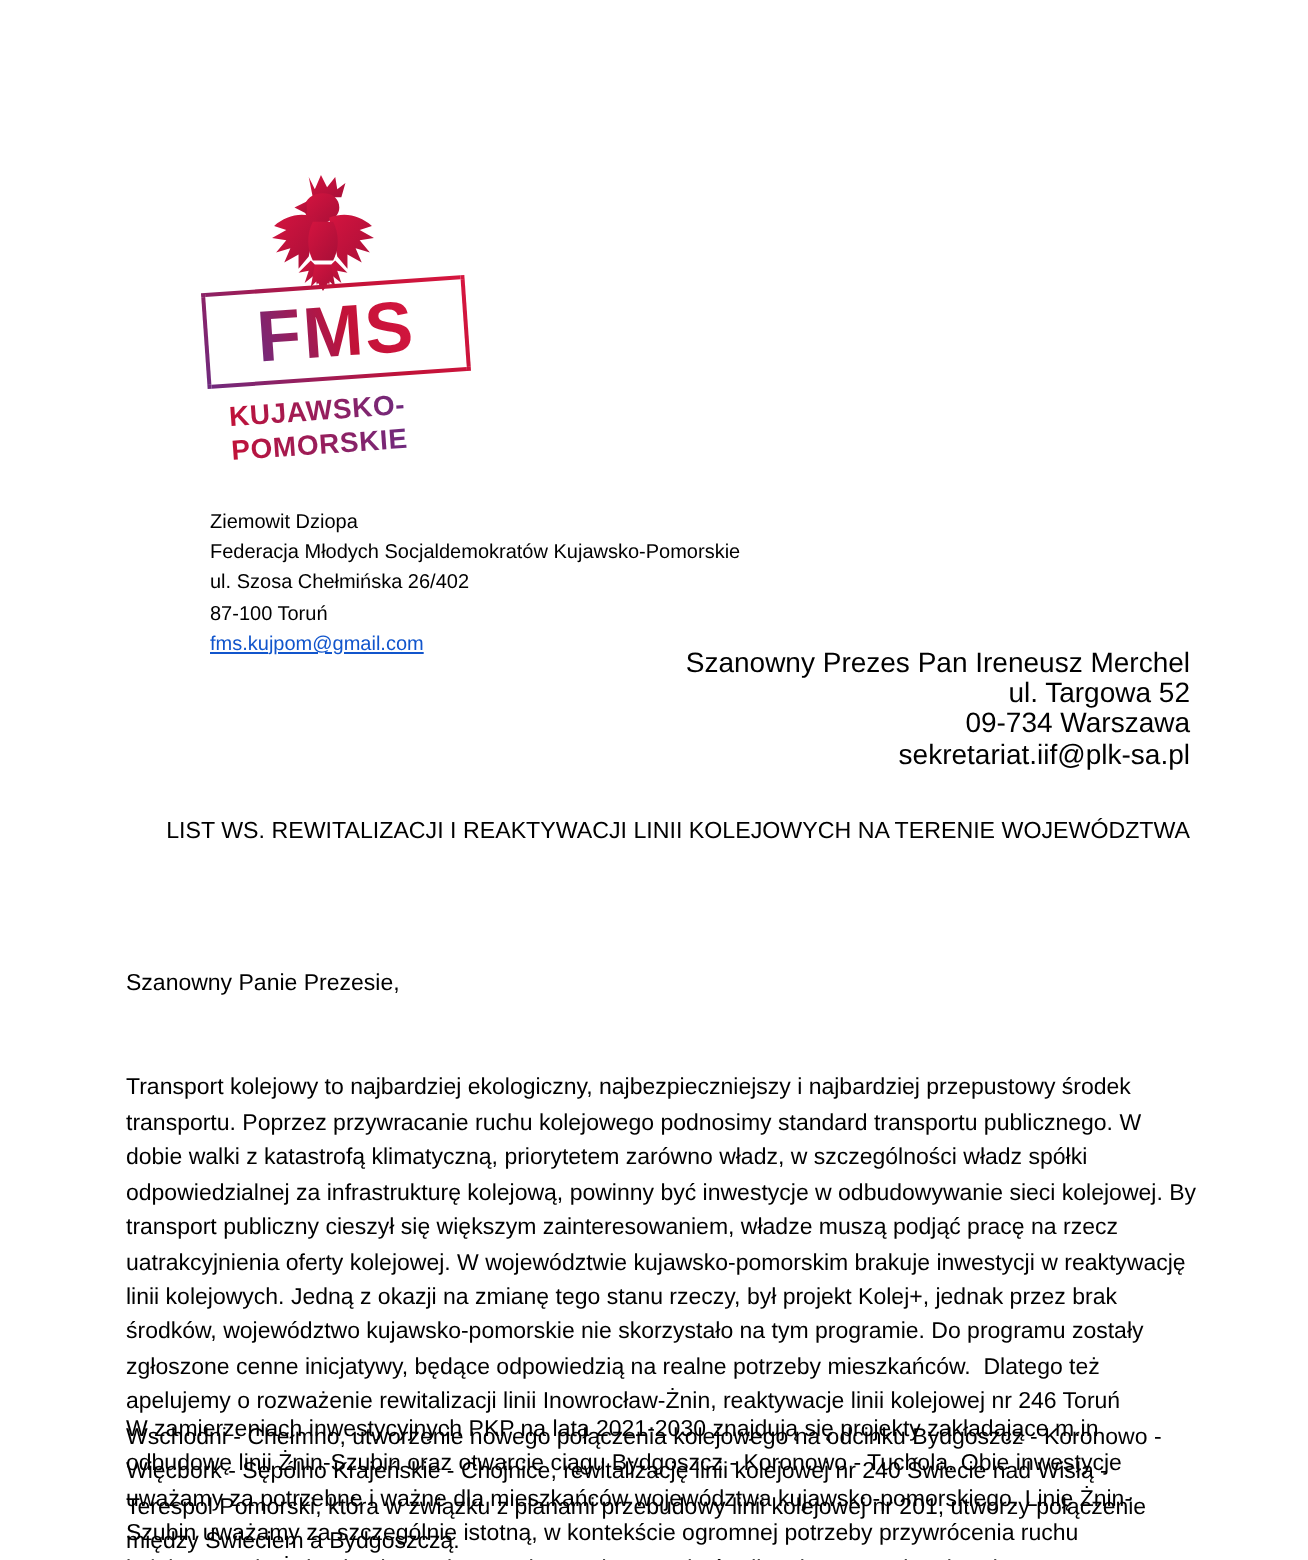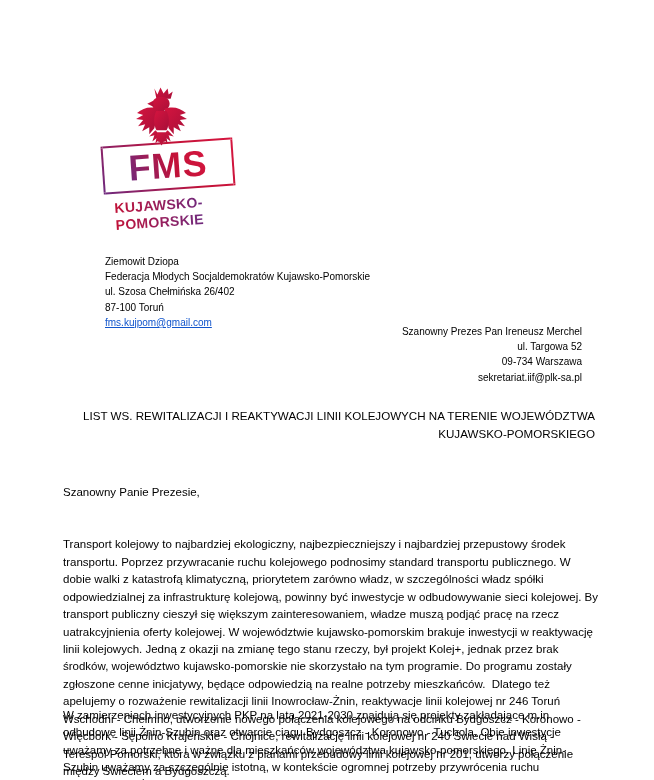--- a/index.html
+++ b/index.html
@@ -31,21 +31,21 @@
       background:linear-gradient(70deg,#6f2a7e 0%,#c11238 55%,#d6163f 100%);
       -webkit-background-clip:text;background-clip:text;color:transparent;
     }
     .logo-sub{
       background:linear-gradient(90deg,#c11238 0%,#6f2a7e 100%);
       -webkit-background-clip:text;background-clip:text;color:transparent;
     }
   }
   
   .sender{position:absolute;left:63px;top:254px;font-size:10px;line-height:15.2px;margin-left:42px;}
-  .recipient{position:absolute;right:72px;top:324px;font-size:10px;line-height:15.2px;text-align:right;}
+  .recipient{position:absolute;right:59px;top:324px;font-size:14px;line-height:15.2px;text-align:right;}
   .sender a{color:#1155cc;}
   
   .title{
     position:absolute;left:61px;top:407px;width:534px;text-align:right;
     font-size:11.6px;line-height:17.5px;
   }
   .para{font-size:11.5px;line-height:17.45px;white-space:pre-wrap;width:536px;position:absolute;left:63px;}
   .para-1{top:449px;}
   .para-2{top:672px;}
 </style>
@@ -93,21 +93,20 @@
 
   <div class="recipient">
     <div>Szanowny Prezes Pan Ireneusz Merchel</div>
     <div>ul. Targowa 52</div>
     <div>09-734 Warszawa</div>
     <div>sekretariat.iif@plk-sa.pl</div>
   </div>
 
   <div class="title">
     <div>LIST WS. REWITALIZACJI I REAKTYWACJI LINII KOLEJOWYCH NA TERENIE WOJEWÓDZTWA</div>
-    <div>KUJAWSKO-POMORSKIEGO</div>
   </div>
 
   <div class="para para-1">
     <div>Szanowny Panie Prezesie,</div>
     <div>Transport kolejowy to najbardziej ekologiczny, najbezpieczniejszy i najbardziej przepustowy środek transportu. Poprzez przywracanie ruchu kolejowego podnosimy standard transportu publicznego. W dobie walki z katastrofą klimatyczną, priorytetem zarówno władz, w szczególności władz spółki odpowiedzialnej za infrastrukturę kolejową, powinny być inwestycje w odbudowywanie sieci kolejowej. By transport publiczny cieszył się większym zainteresowaniem, władze muszą podjąć pracę na rzecz uatrakcyjnienia oferty kolejowej. W województwie kujawsko-pomorskim brakuje inwestycji w reaktywację linii kolejowych. Jedną z okazji na zmianę tego stanu rzeczy, był projekt Kolej+, jednak przez brak środków, województwo kujawsko-pomorskie nie skorzystało na tym programie. Do programu zostały zgłoszone cenne inicjatywy, będące odpowiedzią na realne potrzeby mieszkańców.  Dlatego też apelujemy o rozważenie rewitalizacji linii Inowrocław-Żnin, reaktywacje linii kolejowej nr 246 Toruń Wschodni - Chełmno, utworzenie nowego połączenia kolejowego na odcinku Bydgoszcz - Koronowo - Więcbork - Sępólno Krajeńskie - Chojnice, rewitalizację linii kolejowej nr 240 Świecie nad Wisłą - Terespol Pomorski, która w związku z planami przebudowy linii kolejowej nr 201, utworzy połączenie między Świeciem a Bydgoszczą.</div>
   </div>
 
   <div class="para para-2">
     <div>W zamierzeniach inwestycyjnych PKP na lata 2021-2030 znajdują się projekty zakładające m.in odbudowę linii Żnin-Szubin oraz otwarcie ciągu Bydgoszcz - Koronowo - Tuchola. Obie inwestycje uważamy za potrzebne i ważne dla mieszkańców województwa kujawsko-pomorskiego. Linię Żnin-Szubin uważamy za szczególnie istotną, w kontekście ogromnej potrzeby przywrócenia ruchu kolejowego do Żnina i połączenia go z dwoma istotnymi ośrodkami - Poznaniem i Bydgoszczą, w związku z planowaną przebudową linii kolejowej nr 356. Plany te uwzględnione są także w projekcie Regionalnego Planu Transportowego województwa Kujawsko-Pomorskiego.</div>
   </div>

